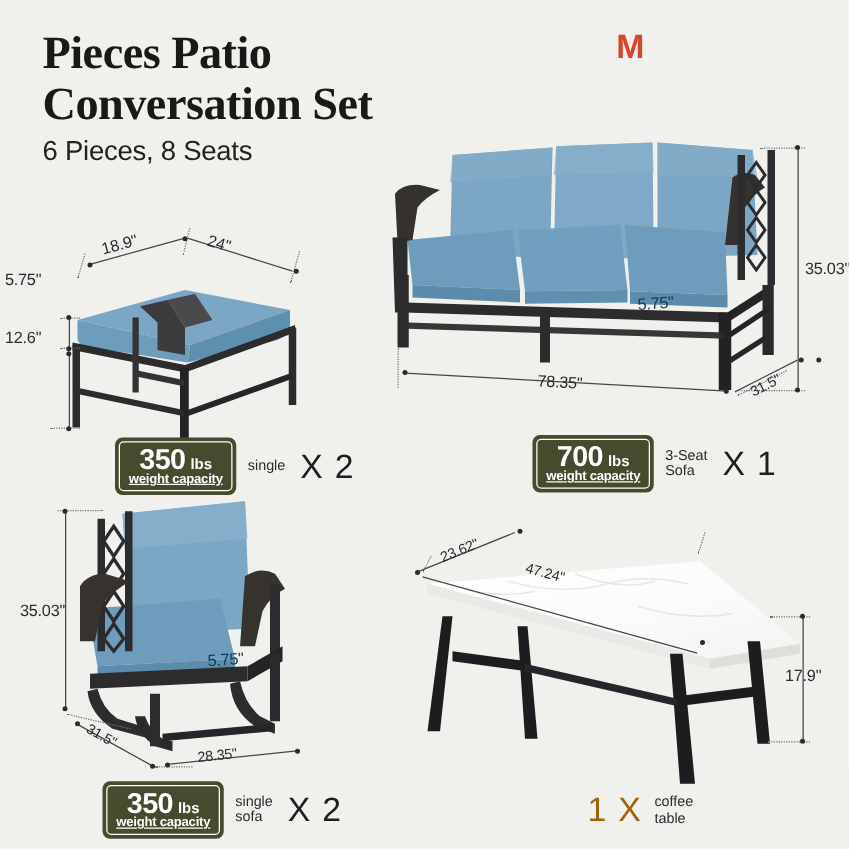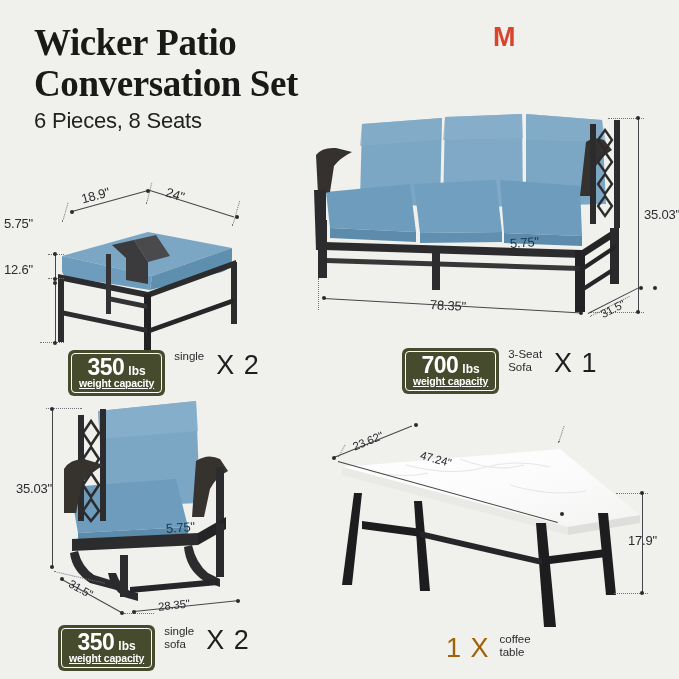--- a/index.html
+++ b/index.html
@@ -65,21 +65,21 @@
     position: absolute;
     font-size: 13px;
     color: #2c2c30;
     white-space: nowrap;
     letter-spacing: -0.2px;
   }
   .dim-label.sm { font-size: 11.5px; }
   .dim-label.blue { color: #17394f; }
 
   
-  .badge-row { position: absolute; display: flex; align-items: flex-start; }
+  .badge-row { position: absolute; display: flex; align-items: center; margin-left: 24px; }
   .cap-badge {
     background: #474b2d;
     border-radius: 6px;
     padding: 3px;
     display: inline-block;
   }
   .cap-inner {
     border: 1.5px solid #ffffff;
     border-radius: 4px;
     padding: 2px 7px 3px 7px;
@@ -100,21 +100,21 @@
   }
   .qty-lead { font-size: 27px; color: #a16207; letter-spacing: 1px; margin-right: 10px; }
 </style>
 </head>
 <body>
 
 <div id="canvas">
 
   <div id="header">
     <div class="title-block">
-      <div class="title-line">Wicker Patio</div>
+      <div class="title-line">Pieces Patio</div>
       <div class="title-line">Conversation Set</div>
     </div>
     <div class="subtitle">6 Pieces, 8 Seats</div>
     <div class="logo">
       <span class="logo-m">M</span>
     </div>
   </div>
 
   <div class="panel" style="left:0;top:190px;width:290px;height:200px;">
 

